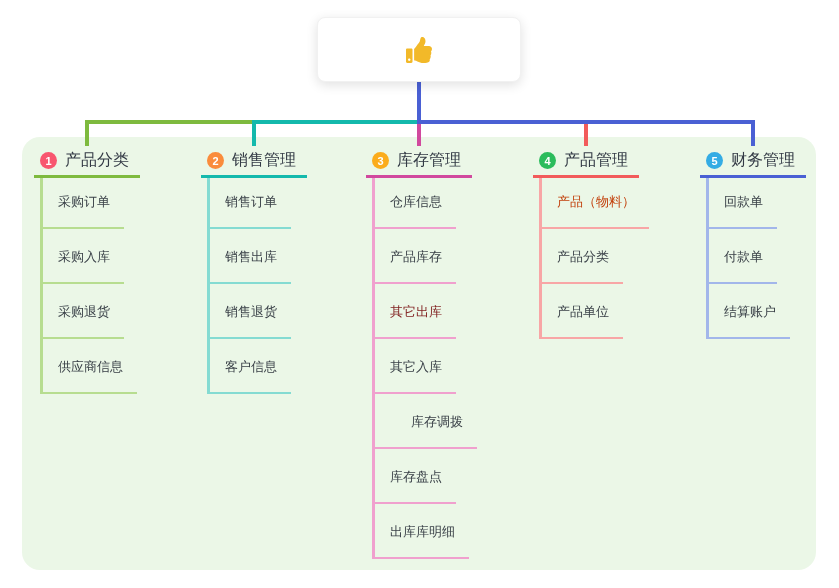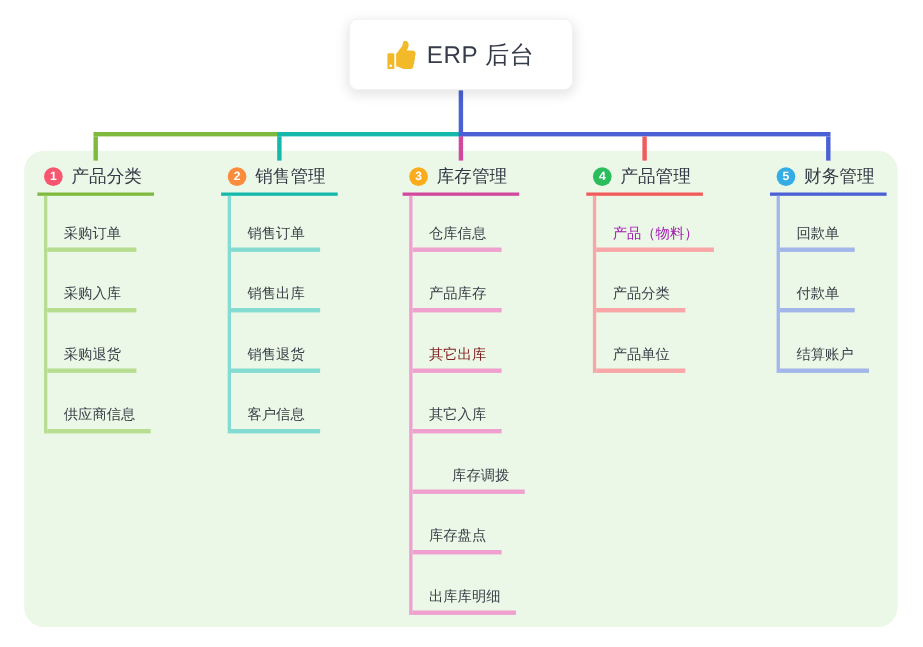--- a/index.html
+++ b/index.html
@@ -41,39 +41,38 @@
     width: 17px; height: 17px; border-radius: 50%; flex: 0 0 17px;
     color: #fff; font-size: 11px; font-weight: bold;
     display: flex; align-items: center; justify-content: center;
   }
   .branch-label { font-size: 16px; font-weight: 500; color: #333A45; white-space: nowrap; }
 
   .children { margin-left: 6px; border-left: 3px solid #ccc; width: max-content; }
   .child-row {
     height: 55px; width: max-content; box-sizing: border-box;
     display: flex; align-items: flex-end;
-    padding: 0 14px 4px 15px; border-bottom: 4px solid #a3a3a3; cursor: pointer;
+    padding: 0 14px 16px 15px; border-bottom: 2px solid #a3a3a3; cursor: pointer;
   }
   .child-row:first-child { height: 51px; }
   .child-label { font-size: 13px; color: #3A4148; white-space: nowrap; }
 </style>
 </head>
 <body style="background: rgb(255, 255, 255);">
 
 <div class="canvas">
 
   <div class="panel" id="panel" style="background: rgb(235, 247, 231);"></div>
 
   <div class="root-card">
     <span class="root-icon">
       <svg id="thumbSvg" width="26" height="26" viewBox="0 0 512 512" aria-hidden="true">
         <path fill="#F2B929" d="M104 224H24c-13.255 0-24 10.745-24 24v240c0 13.255 10.745 24 24 24h80c13.255 0 24-10.745 24-24V248c0-13.255-10.745-24-24-24zM64 472c-13.255 0-24-10.745-24-24s10.745-24 24-24 24 10.745 24 24-10.745 24-24 24zM384 81.452c0 42.416-25.97 66.208-33.277 94.548h101.723c33.397 0 59.397 27.746 59.553 58.098.084 17.938-7.546 37.249-19.439 49.197l-.11.11c9.836 23.337 8.237 56.037-9.308 79.469 8.681 25.895-.069 57.704-16.382 74.757 4.298 17.598 2.244 32.575-6.148 44.632C440.202 511.587 389.616 512 346.839 512l-2.845-.001c-48.287-.017-87.806-17.598-119.56-31.725-15.957-7.099-36.821-15.887-52.651-16.178-6.54-.12-11.783-5.457-11.783-11.998v-213.77c0-3.2 1.282-6.271 3.558-8.521 39.614-39.144 56.648-80.587 89.117-113.111 14.804-14.832 20.188-37.236 25.393-58.902C282.515 39.293 291.817 0 312 0c24 0 72 8 72 81.452z"></path>
       </svg>
     </span>
-    <span class="root-label" style="color: rgb(53, 59, 72);">ERP 后台</span>
   </div>
 
   <div class="vline" id="rootDrop" style="left: 417px; top: 82px; width: 4px; height: 42px; background: rgb(74, 96, 212);"></div>
 
   <div id="lines">
       <div class="hline" style="left: 85px; top: 120px; width: 171px; height: 4px; background: rgb(126, 186, 62);"></div>
       <div class="hline" style="left: 252px; top: 120px; width: 169px; height: 4px; background: rgb(20, 185, 172);"></div>
       <div class="hline" style="left: 417px; top: 120px; width: 338px; height: 4px; background: rgb(74, 96, 212);"></div>
       <div class="drop" style="left: 85px; top: 124px; width: 4px; height: 22px; background: rgb(126, 186, 62);"></div>
       <div class="drop" style="left: 252px; top: 124px; width: 4px; height: 22px; background: rgb(20, 185, 172);"></div>
@@ -154,21 +153,21 @@
         </div>
   </div>
 
   <div class="branch" style="left: 533px;">
     <div class="branch-header" style="border-bottom-color: rgb(242, 91, 91);">
       <span class="badge" style="background: rgb(43, 188, 92);">4</span>
       <span class="branch-label" style="color: rgb(51, 58, 69);">产品管理</span>
     </div>
     <div class="children" style="border-left-color: rgb(248, 166, 166);">
           <div class="child-row" style="border-bottom-color: rgb(248, 166, 166);">
-            <span class="child-label" style="color: #a21caf;">产品（物料）</span>
+            <span class="child-label" style="color: #c2410c;">产品（物料）</span>
           </div>
           <div class="child-row" style="border-bottom-color: rgb(248, 166, 166);">
             <span class="child-label" style="color: rgb(58, 65, 72);">产品分类</span>
           </div>
           <div class="child-row" style="border-bottom-color: rgb(248, 166, 166);">
             <span class="child-label" style="color: rgb(58, 65, 72);">产品单位</span>
           </div>
         </div>
   </div>
 

